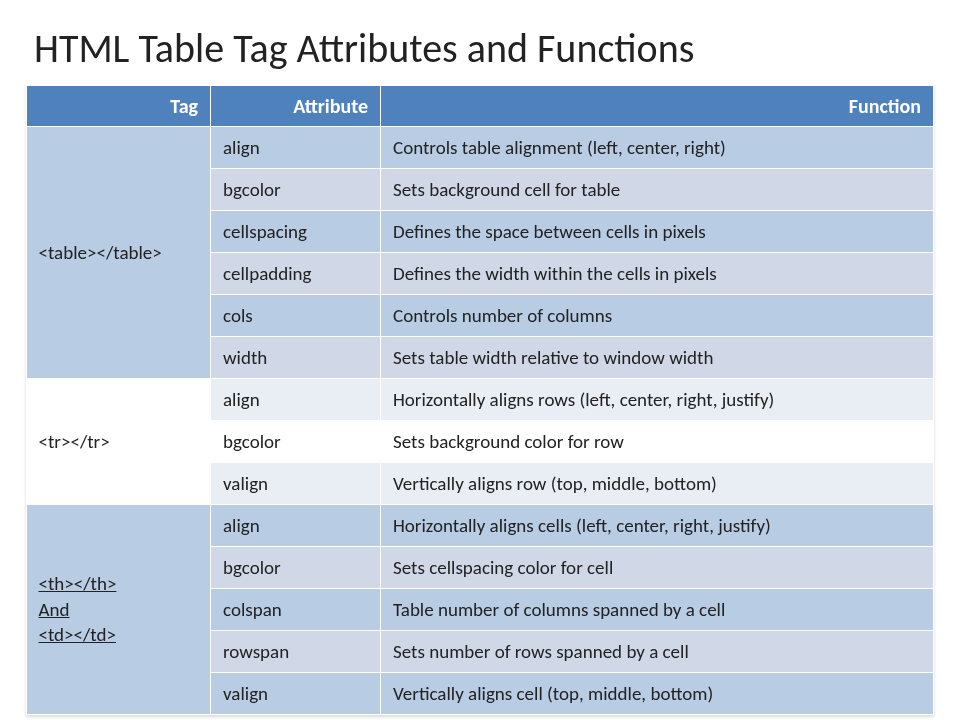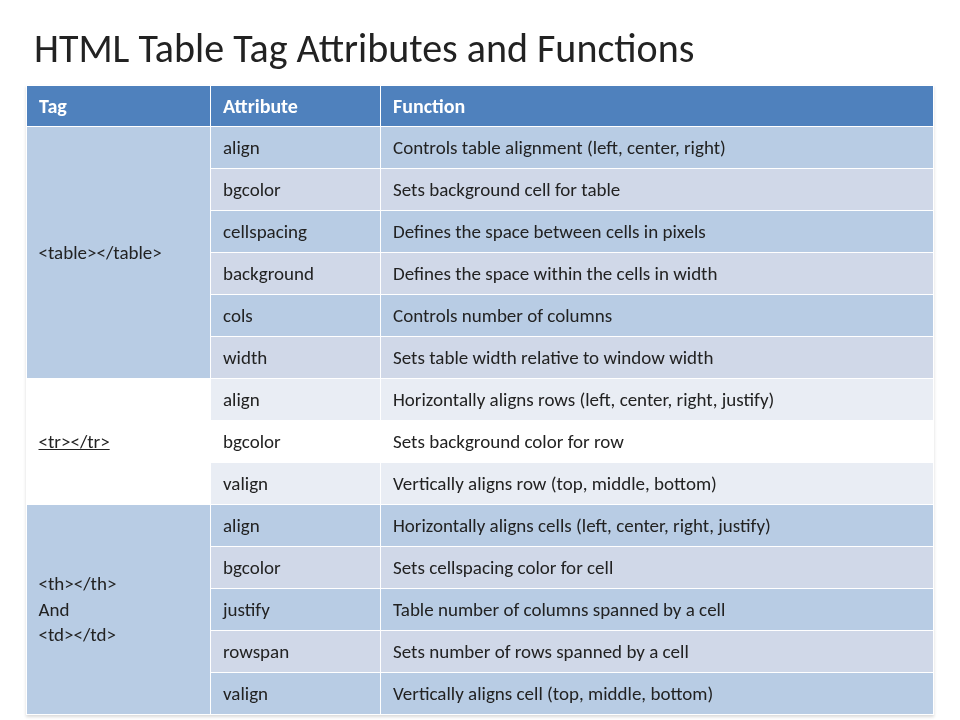--- a/index.html
+++ b/index.html
@@ -26,21 +26,21 @@
   table.tbl {
     border-collapse: collapse;
     width: 908px;
     margin-left: 26px;
     table-layout: fixed;
     box-shadow: 0 2px 3px rgba(0,0,0,0.15);
   }
   table.tbl th {
     background: #4f81bd;
     color: #fff;
-    text-align: left;
+    text-align: right;
     font-weight: 700;
     font-size: 20px;
     padding: 8px 12px;
     border: 1px solid #fff;
   }
   table.tbl td {
     font-size: 19px;
     padding: 9px 12px;
     border-bottom: 1px solid #fff;
     border-right: 1px solid #fff;
@@ -55,21 +55,21 @@
 
   
   tr.g1 td { background: #b8cce4; }
   tr.g2 td { background: #ffffff; }
   tr.g3 td { background: #b8cce4; }
   tr.g1 td.alt, tr.g3 td.alt { background: #d0d8e8; }
   tr.g2 td.alt { background: #e9edf4; }
 
   
   td.tagcell { background: #b8cce4 !important; vertical-align: middle; line-height: 1.35; }
-  tr.g2 td.tagcell { background: #ffffff !important; text-decoration: underline; }
+  tr.g2 td.tagcell { background: #ffffff !important; }
 </style>
 </head>
 <body>
 
 <div class="slide">
   <div class="title">HTML Table Tag Attributes and Functions</div>
 
   <table class="tbl">
     <colgroup>
         <col class="c1">
@@ -92,22 +92,22 @@
       </tr>
       <tr class="g1">
         <td class="alt">bgcolor</td>
         <td class="alt">Sets background cell for table</td>
       </tr>
       <tr class="g1">
         <td>cellspacing</td>
         <td>Defines the space between cells in pixels</td>
       </tr>
       <tr class="g1">
-        <td class="alt">background</td>
-        <td class="alt">Defines the space within the cells in width</td>
+        <td class="alt">cellpadding</td>
+        <td class="alt">Defines the width within the cells in pixels</td>
       </tr>
       <tr class="g1">
         <td>cols</td>
         <td>Controls number of columns</td>
       </tr>
       <tr class="g1">
         <td class="alt">width</td>
         <td class="alt">Sets table width relative to window width</td>
       </tr>
 
@@ -119,32 +119,32 @@
       <tr class="g2">
         <td>bgcolor</td>
         <td>Sets background color for row</td>
       </tr>
       <tr class="g2">
         <td class="alt">valign</td>
         <td class="alt">Vertically aligns row (top, middle, bottom)</td>
       </tr>
 
       <tr class="g3">
-        <td class="tagcell" rowspan="5" style="white-space:pre-line;">&lt;th&gt;&lt;/th&gt;
+        <td class="tagcell" rowspan="5" style="white-space:pre-line;text-decoration:underline;">&lt;th&gt;&lt;/th&gt;
 And
 &lt;td&gt;&lt;/td&gt;</td>
         <td>align</td>
         <td>Horizontally aligns cells (left, center, right,  justify)</td>
       </tr>
       <tr class="g3">
         <td class="alt">bgcolor</td>
         <td class="alt">Sets cellspacing color for cell</td>
       </tr>
       <tr class="g3">
-        <td>justify</td>
+        <td>colspan</td>
         <td>Table number of columns spanned by a cell</td>
       </tr>
       <tr class="g3">
         <td class="alt">rowspan</td>
         <td class="alt">Sets number of rows spanned by a cell</td>
       </tr>
       <tr class="g3">
         <td>valign</td>
         <td>Vertically aligns cell (top, middle, bottom)</td>
       </tr>

